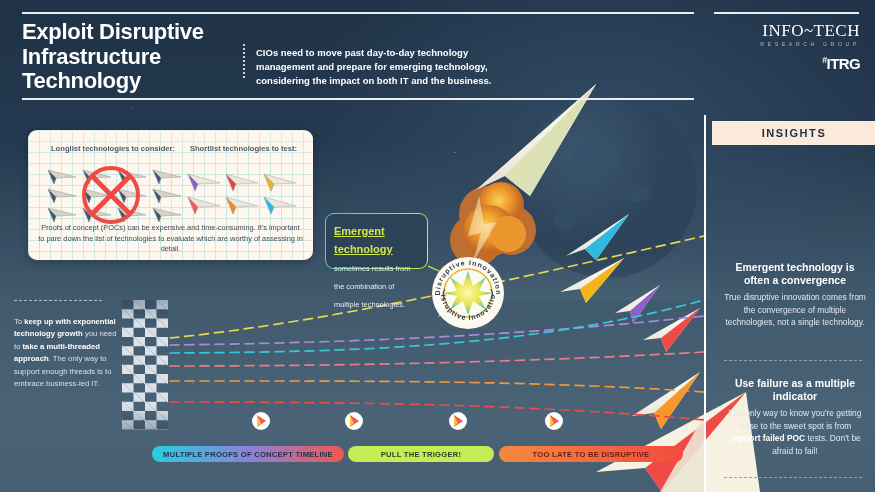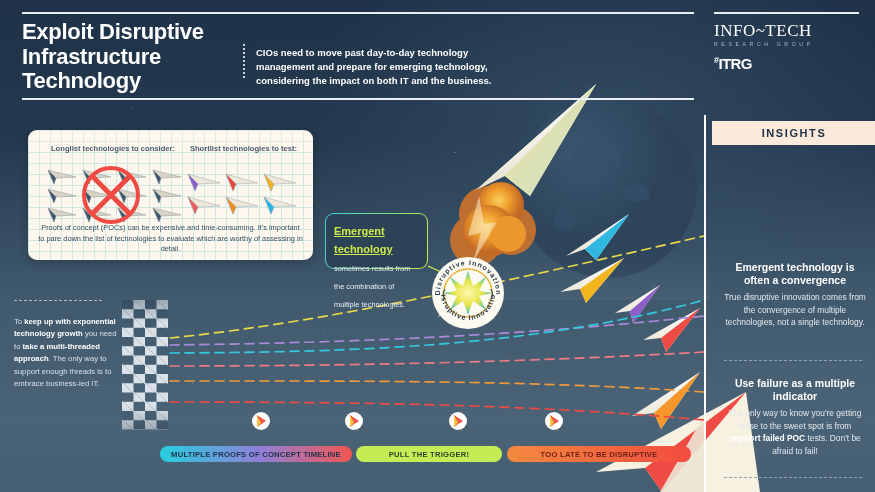--- a/index.html
+++ b/index.html
@@ -47,21 +47,21 @@
   }
   #subhead-divider {
     position:absolute; left:243px; top:44px; width:2px; height:36px;
     background-image: linear-gradient(#c8d4de 50%, transparent 50%);
     background-size: 2px 4px;
   }
   #subhead {
     position:absolute; left:256px; top:46px; width:270px;
     color:#ffffff; font-size:9.5px; font-weight:bold; line-height:1.48;
   }
-  #logo { position:absolute; left:714px; top:22px; width:146px; }
+  #logo { position:absolute; left:714px; top:22px; width:146px; text-align:right; }
   #logo-word { color:#fff; font-family:"Liberation Serif", serif; font-size:17px;
     letter-spacing:.5px; line-height:1; }
   #logo-sub { color:#a9b8c6; font-size:5.2px; letter-spacing:3.6px; margin-top:2px; }
   #logo-itrg { margin-top:8px; color:#fff; font-size:15px; font-weight:bold;
     letter-spacing:-.6px; }
   #logo-itrg .hash { font-size:9px; vertical-align:super; }
 
   
   #insights-panel {
     position:absolute; left:704px; top:115px; width:171px; height:392px;
@@ -153,21 +153,21 @@
   #callout-leader { position:absolute; left:428px; top:262px; width:26px; height:16px; }
 
   
   #badge { position:absolute; left:430px; top:255px; width:76px; height:76px; }
 
   
   .tl-marker { position:absolute; width:18px; height:18px; border-radius:50%;
     background:#ffffff; top:412px; overflow:hidden; }
   
   .tl-bar { position:absolute; top:446px; height:16px; border-radius:8px;
-    display:flex; align-items:center; justify-content:center;margin-left:8px; }
+    display:flex; align-items:center; justify-content:center; }
   .tl-bar span { font-size:7.6px; font-weight:bold; letter-spacing:.25px; white-space:nowrap; }
   #tl-bar-0 { left:152px; width:192px;
     background:linear-gradient(90deg,#27cfe0 0%,#8f7fd8 52%,#f2564e 100%); }
   #tl-bar-0 span { color:#1f3247; }
   #tl-bar-1 { left:348px; width:146px; background:#c6ec55; }
   #tl-bar-1 span { color:#2a4326; }
   #tl-bar-2 { left:499px; width:184px;
     background:linear-gradient(90deg,#f4893f 0%,#f24b3f 100%); }
   #tl-bar-2 span { color:#6b1f14; }
 </style>

